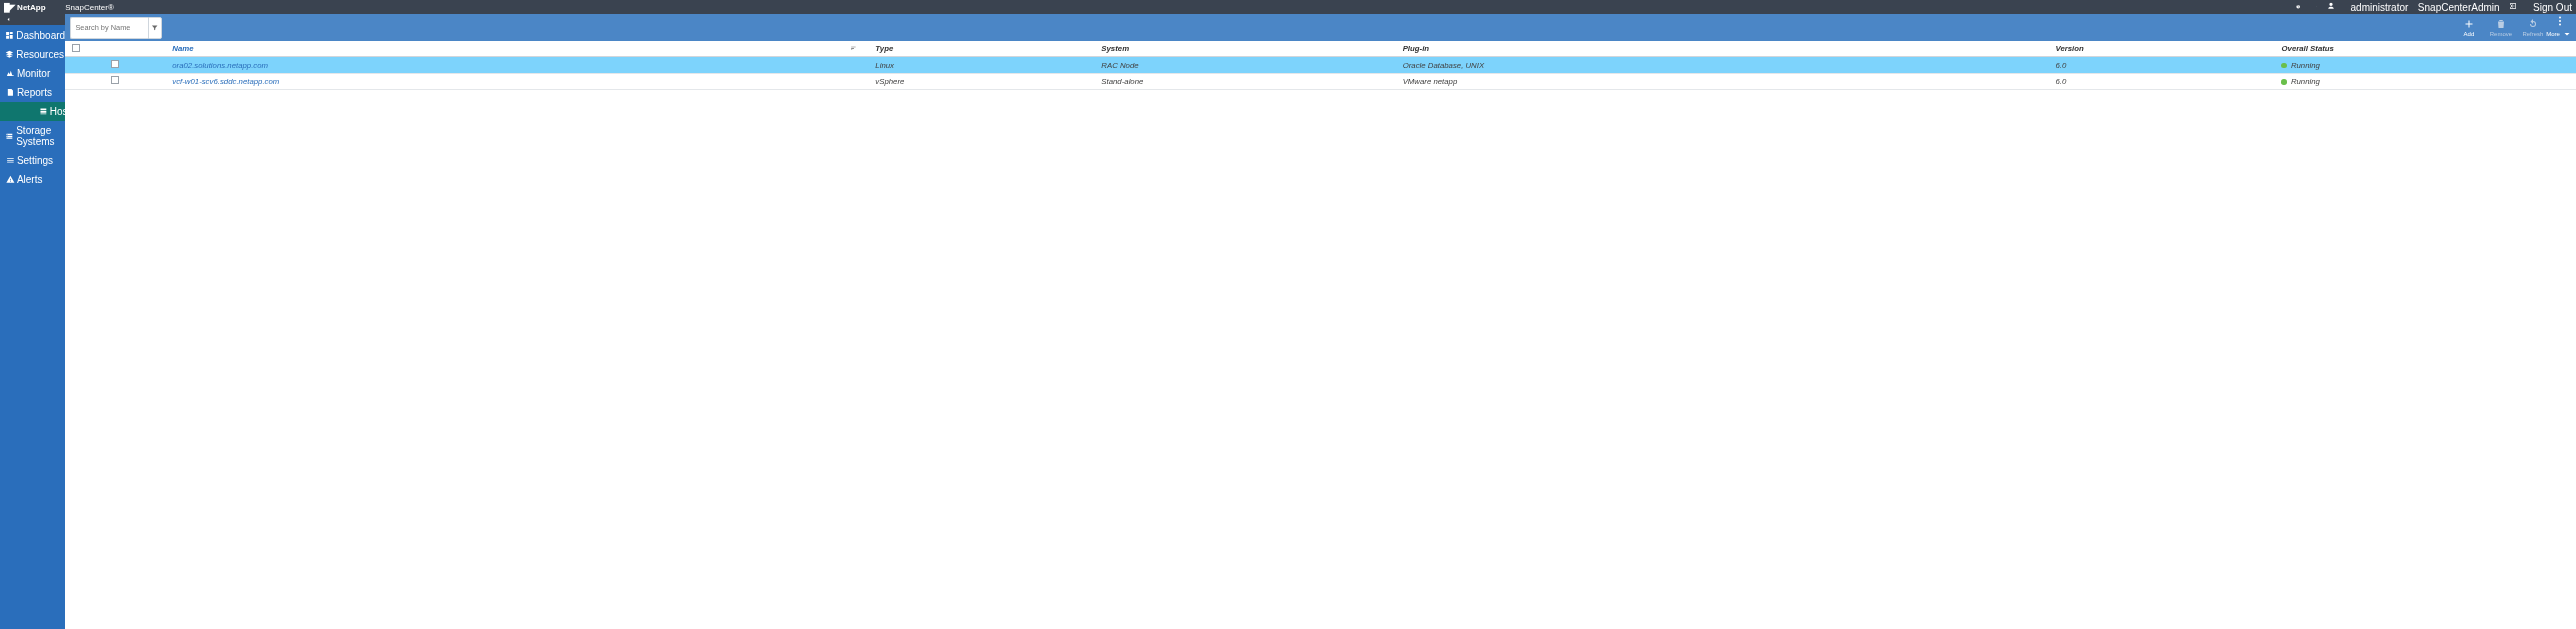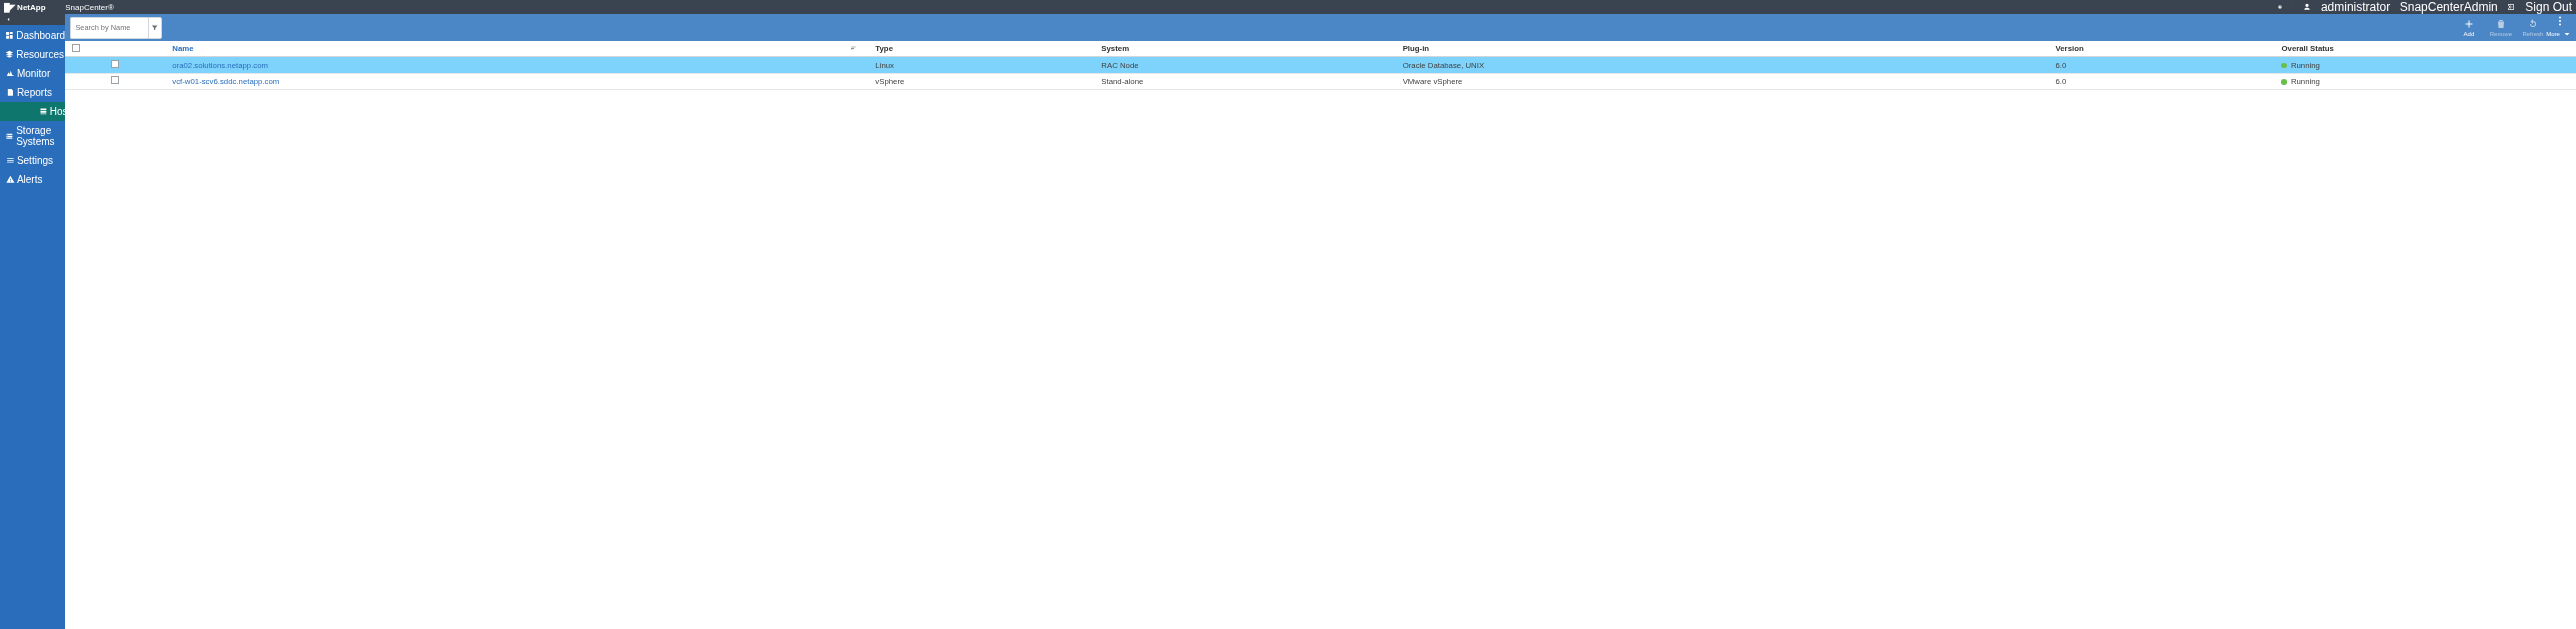--- a/index.html
+++ b/index.html
@@ -6,21 +6,21 @@
   html, body { height: 100%; font-family: "Segoe UI", Arial, sans-serif; font-size: 8px; color: #424242; }
   body { display: flex; flex-direction: column; background: #fff; }
 
   
   .topbar { height: 14px; background: #3a4350; color: #fff; display: flex; align-items: center; padding: 0 4px; font-size: 8px; }
   .brand { display:flex; align-items:center; gap:2.7px; font-weight:600; }
   .brand .n-mark { font-weight:900; letter-spacing:-0.7px; }
   .brand-prod { margin-left: 17px; font-weight:400; }
   .top-spacer { flex:1; }
   .top-icons { display:flex; align-items:center; gap:9.5px; }
-  .top-icons .ico, .top-icons .txt { display:flex; align-items:center; gap:10px; cursor:pointer; font-size:12px; color:#fff; }
+  .top-icons .ico, .top-icons .txt { display:flex; gap:16px; cursor:pointer; font-size:10px; color:#fff; }
   .top-icons svg { fill:#fff; }
 
   
   .outer { flex:1; display:flex; min-height:0; }
 
   .sidebar { width: 65px; background: #2a6ebb; color:#fff; display:flex; flex-direction:column; }
   .sidebar .collapse-btn { height:12px; background:#3a4350; display:flex; align-items:center; justify-content:flex-start; padding-left:5.4px; cursor:pointer; border-bottom:0.7px solid #2a6ebb; }
   .sidebar .collapse-btn svg { fill:#fff; width:6.8px; height:6.8px; }
   .nav-item { display:flex; align-items:center; gap:2px; padding:4px 5.4px; font-size:10px; cursor:pointer; color:#fff; }
   .nav-item.active { background:#0f766e;padding-left:39px; }
@@ -39,21 +39,21 @@
   .filter-btn { width:13.5px; border:0.7px solid #cfd6dd; border-radius:0 2px 2px 0; background:#fff; display:flex; align-items:center; justify-content:center; cursor:pointer; }
   .filter-btn svg { width:7.4px; height:7.4px; fill:#6a6a6a; }
   .action-spacer { flex:1; }
   .action-btn { display:flex; flex-direction:column; align-items:center; justify-content:center; width:32px; cursor:pointer; color:#fff; font-size:6px; gap:0.7px; }
   .action-btn.disabled { color:#b9cde4; cursor:default; }
   .action-btn svg { width:12px; height:12px; fill:currentColor; }
   .action-more { width:21.7px; }
 
   
   .grid { width:100%; border-collapse:collapse; table-layout:fixed; }
-  .grid th, .grid td { text-align:left; padding:2.7px 6.8px; font-size:7.8px; border-bottom:0.7px solid #e4e7ea; white-space:nowrap; overflow:hidden; text-overflow:ellipsis; }
+  .grid th, .grid td { text-align:left; padding:2.7px 6.8px; font-size:7.8px; border-bottom:0.7px solid #e4e7ea; white-space:nowrap; overflow:hidden; text-overflow:ellipsis;font-style:italic; }
   .grid th { background:#fff; font-weight:600; color:#333; border-bottom:0.7px solid #d2d6db; height:15px; }
   .grid tr.alt td { background:#7dd3fc; }
   .grid a { color:#2a6ebb; text-decoration:none; }
   .col-check { width:27px; text-align:center; }
   .col-name { width:28%; }
   .col-type { width:9%; }
   .col-system { width:12%; }
   .col-plugin { width:26%; }
   .col-version { width:9%; }
   .col-status { width:12%; }
@@ -270,21 +270,21 @@
             <td>RAC Node</td>
             <td>Oracle Database, UNIX</td>
             <td>6.0</td>
             <td><span class="status-dot"></span>Running</td>
           </tr>
           <tr>
             <td class="col-check" style="text-align:center"><span class="chk"></span></td>
             <td><a href="#">vcf-w01-scv6.sddc.netapp.com</a></td>
             <td>vSphere</td>
             <td>Stand-alone</td>
-            <td>VMware vSphere</td>
+            <td>VMware netapp</td>
             <td>6.0</td>
             <td><span class="status-dot"></span>Running</td>
           </tr>
         </tbody>
     </table>
   </div>
 </div>
 
 
 </body></html>

